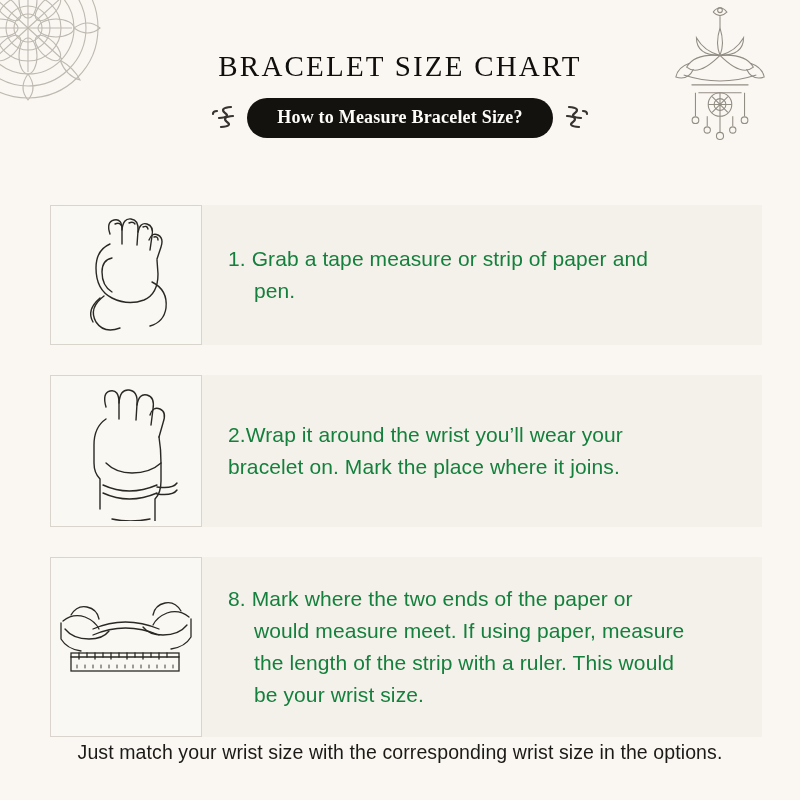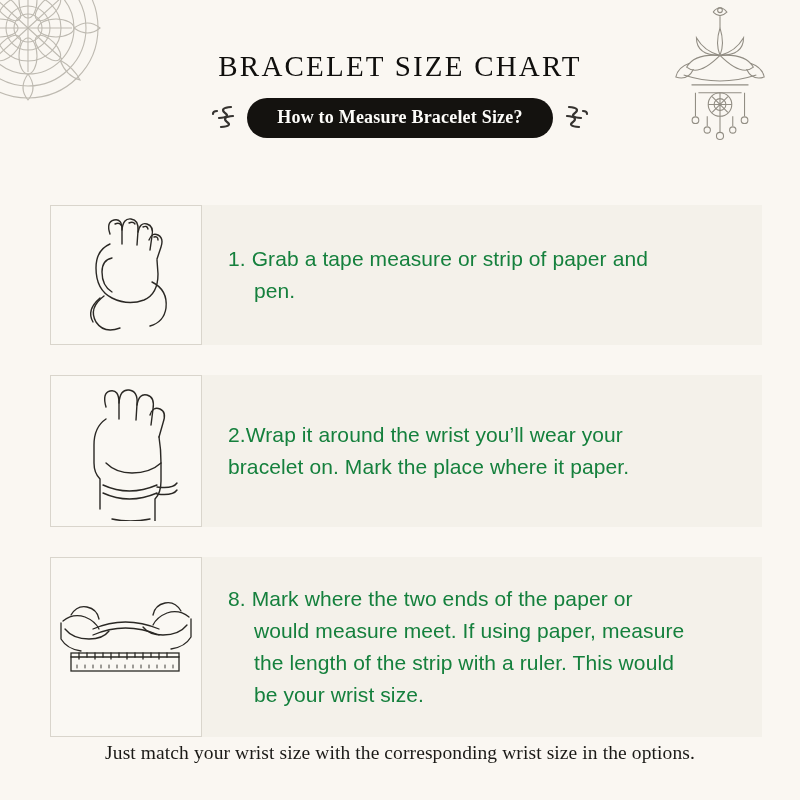--- a/index.html
+++ b/index.html
@@ -130,21 +130,20 @@
   
   .footer {
     position: absolute;
     bottom: 36px;
     left: 0;
     width: 800px;
     text-align: center;
     font-size: 19.5px;
     color: #1b1a17;
     letter-spacing: 0.1px;
-    font-family: Liberation Serif, serif;
   }
 </style>
 </head>
 <body>
 
 <svg class="ornament ornament-mandala" viewBox="0 0 160 160">
   <g fill="none" stroke="#8d887c" stroke-width="1.1">
     <circle cx="80" cy="80" r="14"></circle>
     <circle cx="80" cy="80" r="22"></circle>
     <circle cx="80" cy="80" r="33"></circle>
@@ -295,21 +294,21 @@
           <path d="M89 106 q16 2 20 -4"></path>
           <path d="M89 113 q16 2 20 -4"></path>
 
           <path d="M44 138 q18 4 38 0"></path>
         </g>
       </svg>
     </div>
     <div class="step-text">
       <span class="indent-wrap">
         <span>2.Wrap it around the wrist you’ll wear your</span><br>
-        <span>bracelet on. Mark the place where it paper.</span>
+        <span>bracelet on. Mark the place where it joins.</span>
       </span>
     </div>
   </div>
 
   <div class="step step-3">
     <div class="step-figure">
       <svg width="138" height="120" viewBox="0 0 138 120">
         <g fill="none" stroke="#2a2824" stroke-width="1.3" stroke-linecap="round">
 
           <path d="M6 34 q10 -8 22 -4 q10 4 14 12"></path>

